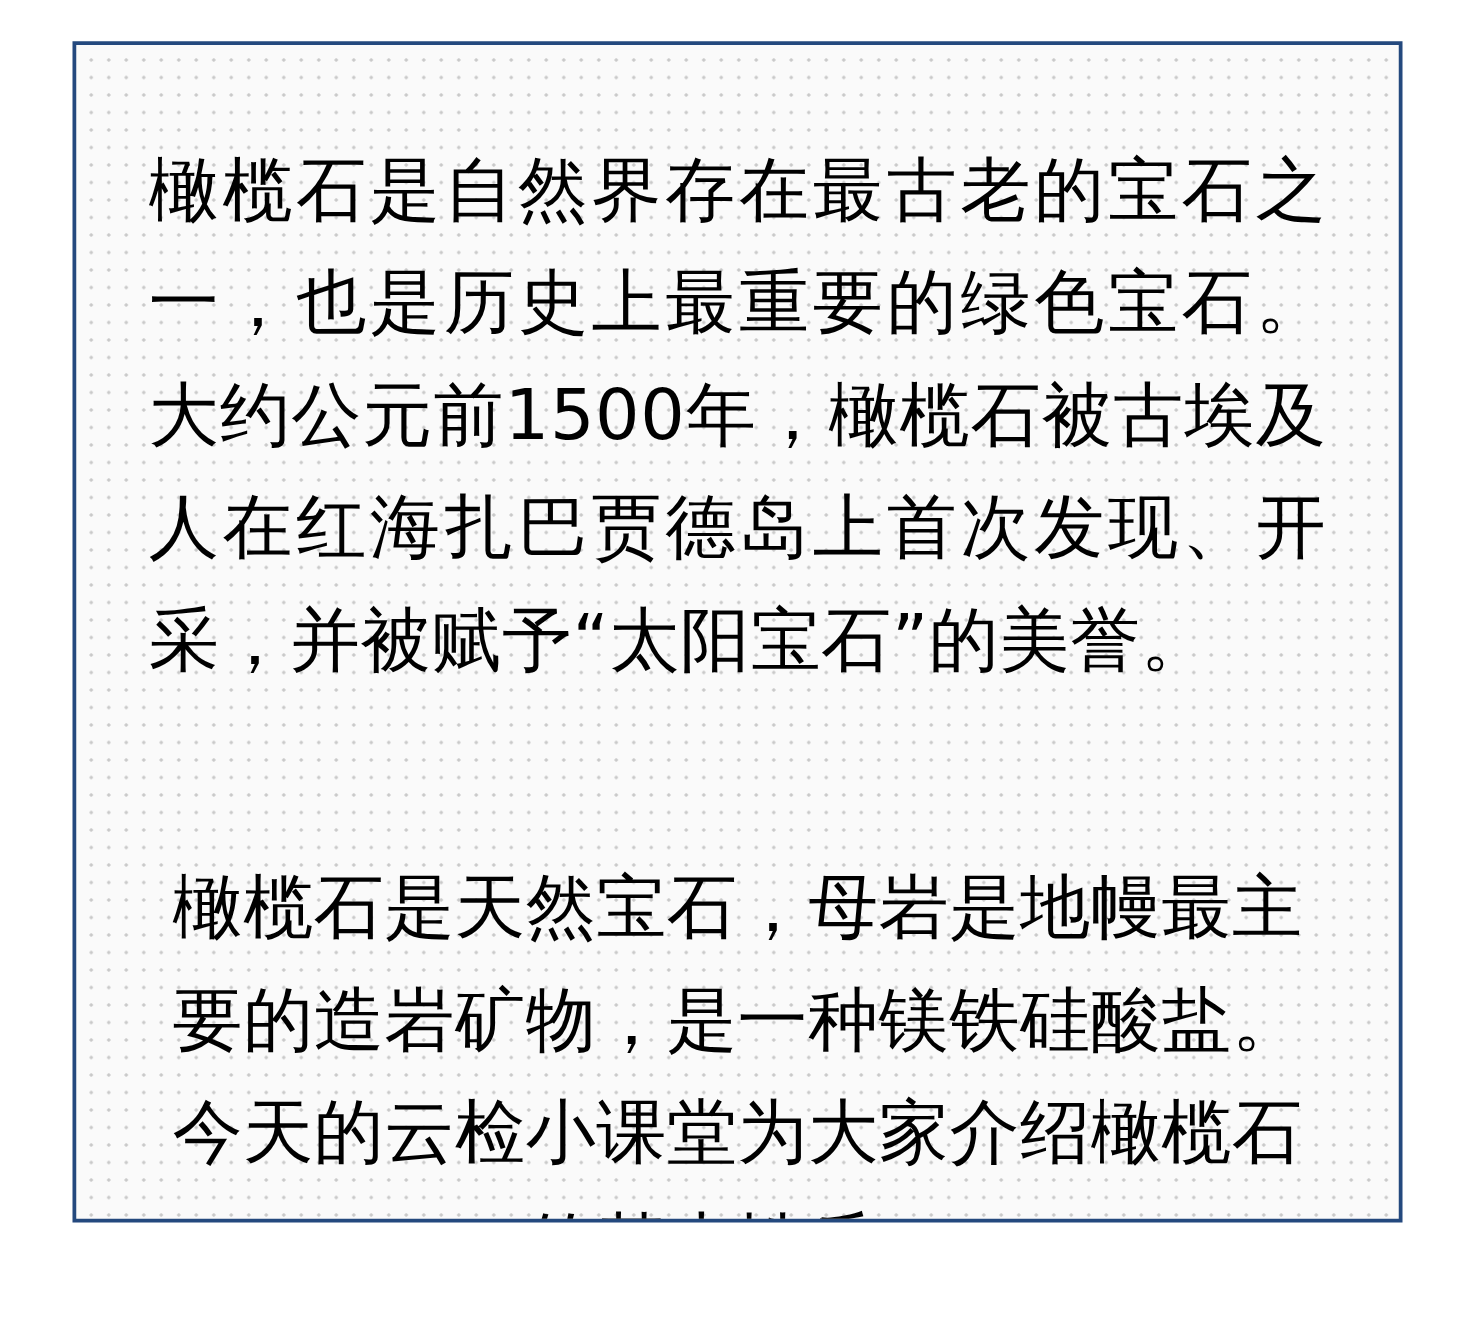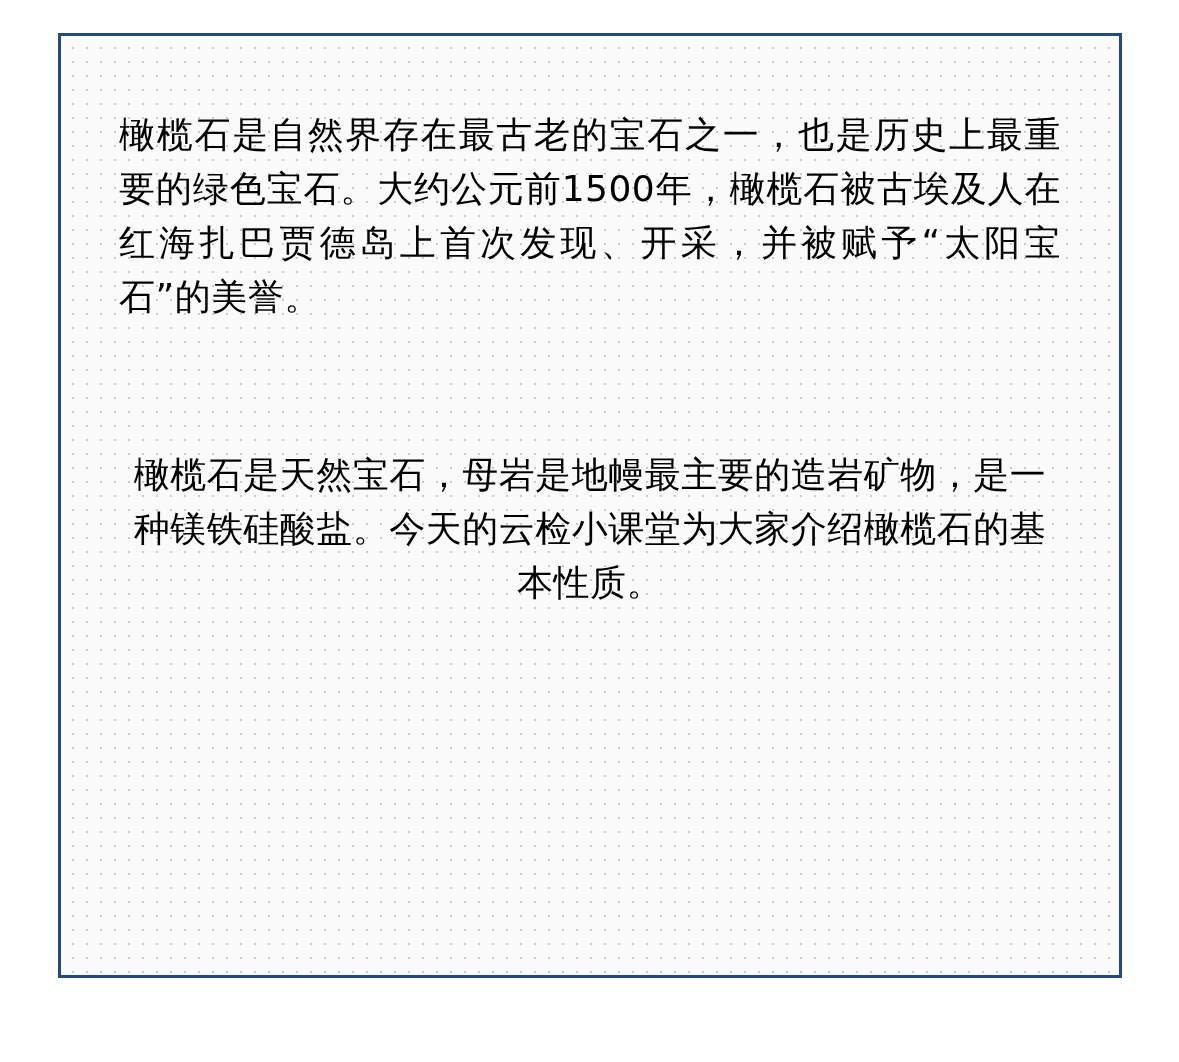--- a/index.html
+++ b/index.html
@@ -39,22 +39,22 @@
     position: absolute;
     left: 0;
     top: 0;
     right: 0;
     bottom: 0;
     padding: 72px 58px 40px 58px;
     box-sizing: border-box;
   }
   .para {
     font-family: "DejaVu Sans", "Liberation Sans", sans-serif;
-    font-size: 36px;
-    line-height: 54px;
+    font-size: 56px;
+    line-height: 90px;
     color: #000000;
     letter-spacing: 0.5px;
     text-align: justify;
     text-justify: inter-character;
     margin: 0;
     white-space: pre-wrap;
   }
   .para + .para {
     margin-top: 124px;
   }

